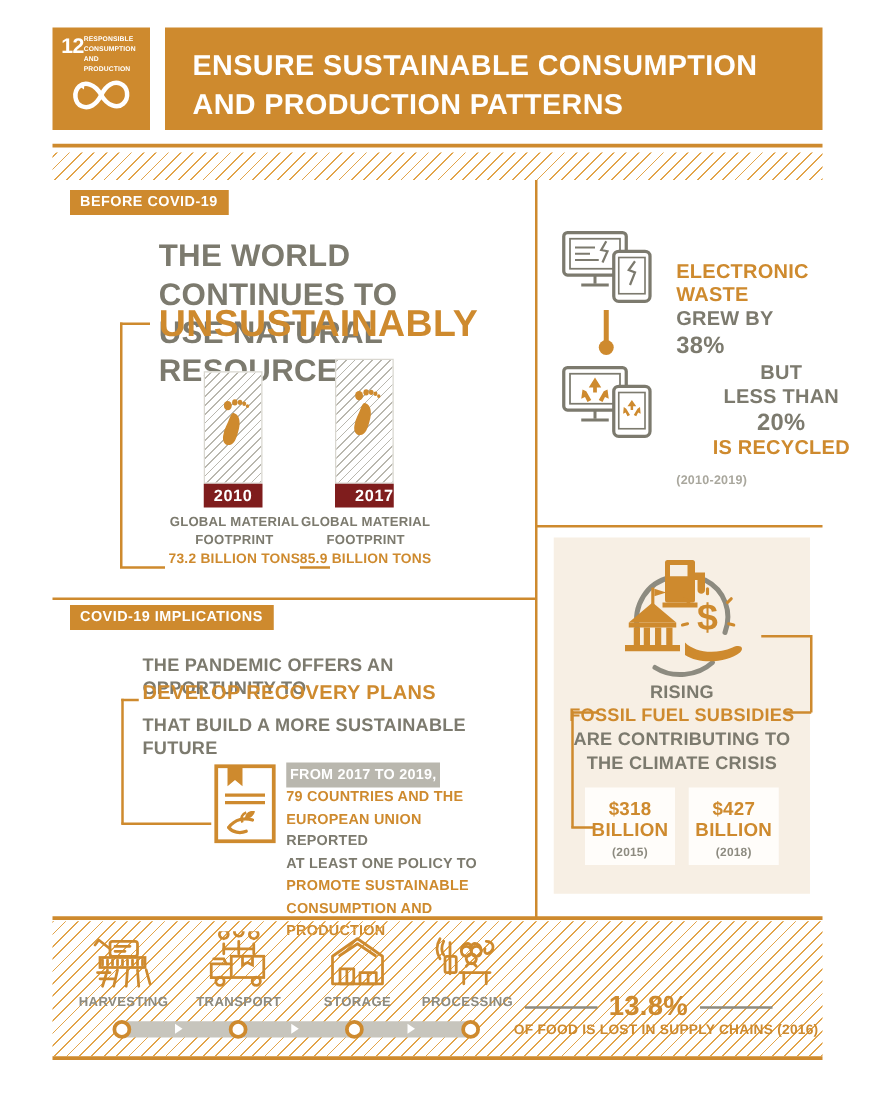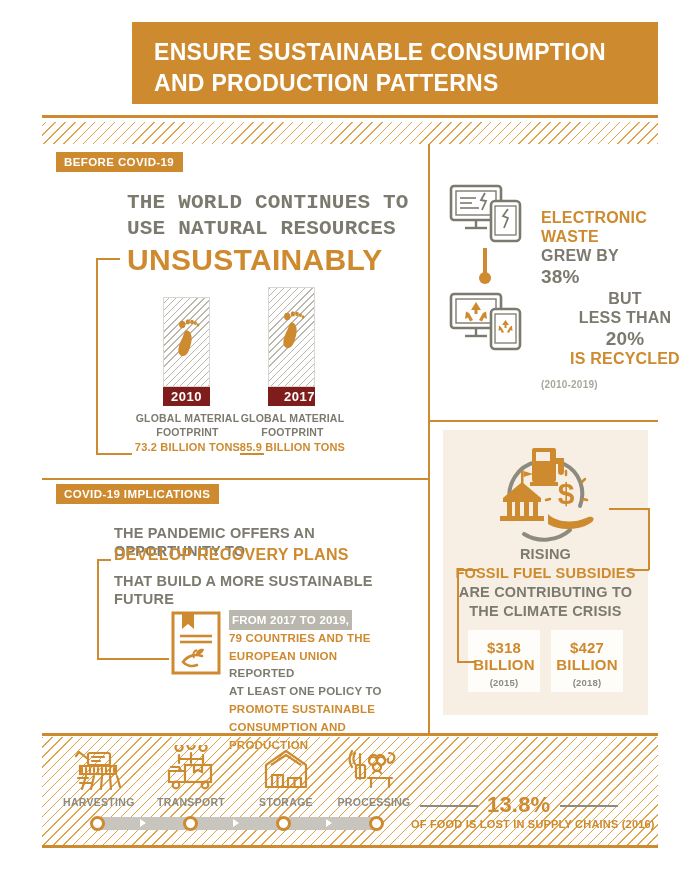--- a/index.html
+++ b/index.html
@@ -96,38 +96,51 @@
   
   .hl { background: #b9b7ae; color: #fff; padding: 4px 3px; }
 </style>
 </head>
 <body>
 
 <div class="page">
 
   <div class="header">
 
+    <div class="sdg-logo">
+      <div class="sdg-num cond">12</div>
+      <div class="sdg-words cond">
+        <div>RESPONSIBLE</div>
+        <div>CONSUMPTION</div>
+        <div>AND PRODUCTION</div>
+      </div>
+      <svg class="sdg-inf" viewBox="0 0 54 36">
+        <path d="M27 18 C22 9,14 7,9.5 11 C4.5 15.5,5.5 24.5,11.5 27 C17 29.3,23 26,27 18
+                 C31 10,37 6.7,42.5 9 C48.5 11.5,49.5 20.5,44.5 25 C40 29,32 27,27 18" fill="none" stroke="#ffffff" stroke-width="3.6" stroke-linecap="round"></path>
+        <path d="M9 10.5 L13.5 8.2 L13.2 13.6 Z" fill="#ffffff"></path>
+      </svg>
+    </div>
 
     <div class="title-bar">
       <div class="tl cond">
         <div>ENSURE SUSTAINABLE CONSUMPTION</div>
         <div>AND PRODUCTION PATTERNS</div>
       </div>
     </div>
   </div>
   <div class="hdr-rule"></div>
   <div class="hatch hatch-top"></div>
 
   <div class="ln lnv" style="left:428px; top:144px; height:590px;"></div>
   <div class="ln lnh" style="left:428px; top:420px; width:230px;"></div>
   <div class="ln lnh" style="left:42px; top:478px; width:387px;"></div>
 
   <div class="tag cond" style="left:56px; top:152px;">BEFORE COVID-19</div>
 
-  <div class="lead cond" style="left:127px; top:190px; width:290px; font-size:21px;font-family:Liberation Mono, monospace;">
+  <div class="lead cond" style="left:127px; top:190px; width:290px; font-size:25px;">
     <div>THE WORLD CONTINUES TO</div>
     <div>USE NATURAL RESOURCES</div>
   </div>
   <div class="cond" style="position:absolute; left:127px; top:243px; font-size:30px;
        font-weight:bold; color:#CE8A2E; letter-spacing:.3px;">UNSUSTAINABLY</div>
 
   <div class="ln lnh" style="left:96px; top:258px; width:24px;"></div>
   <div class="ln lnv" style="left:96px; top:258px; height:196px;"></div>
   <div class="ln lnh" style="left:96px; top:453px; width:36px;"></div>
   <div class="ln lnh" style="left:240px; top:453px; width:24px;"></div>

